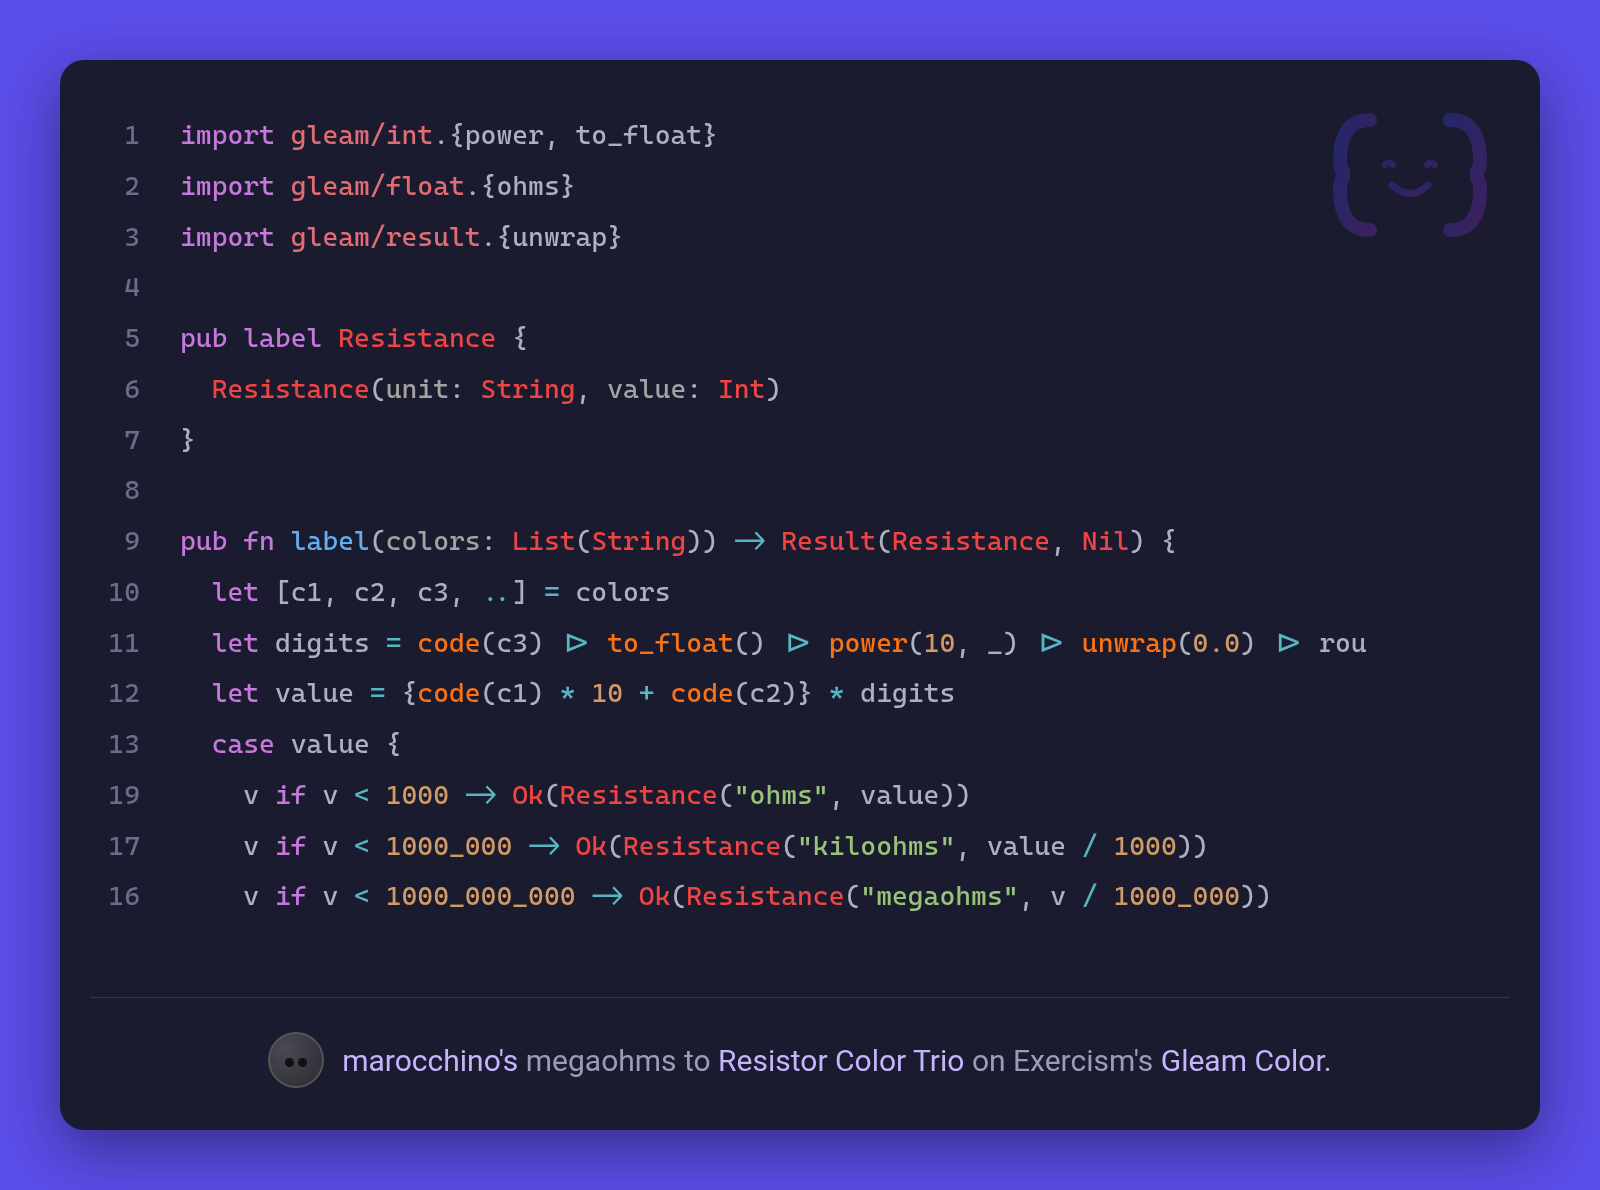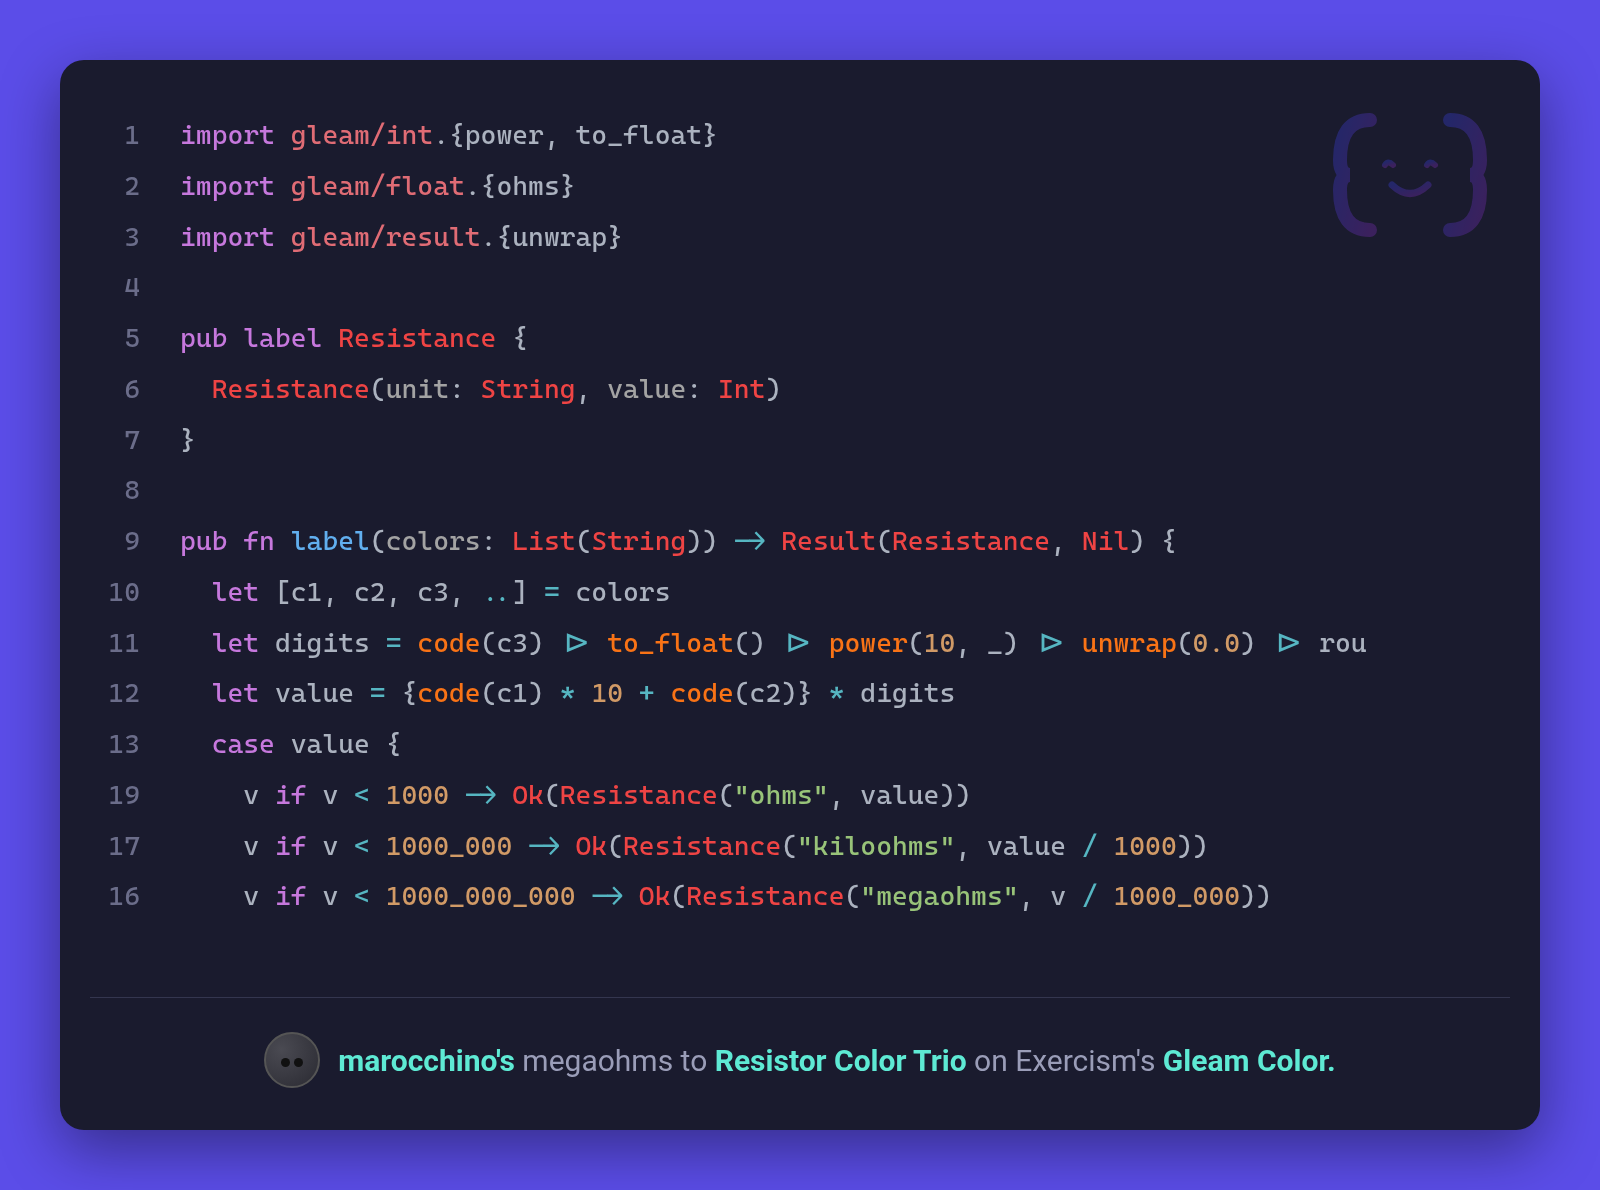--- a/index.html
+++ b/index.html
@@ -88,21 +88,21 @@
   content: '';
   position: absolute;
   width: 9px; height: 9px;
   background: #111;
   border-radius: 50%;
   top: 24px;
 }
 .avatar::before { left: 15px; }
 .avatar::after { right: 15px; }
 .footer-text { color: #9a9db8; }
-.footer-text .bright { color: #5eead4; font-weight: 700; text-align: center; }
+.footer-text .bright { color: #c4b5fd; font-weight: 400; text-align: center; }
 </style>
 </head>
 <body>
 
 <div class="card">
 
   <div class="logo-icon">
     <svg viewBox="0 0 160 130" width="160" height="130">
       <defs>
         <linearGradient id="g1" x1="0" y1="0" x2="1" y2="1">

